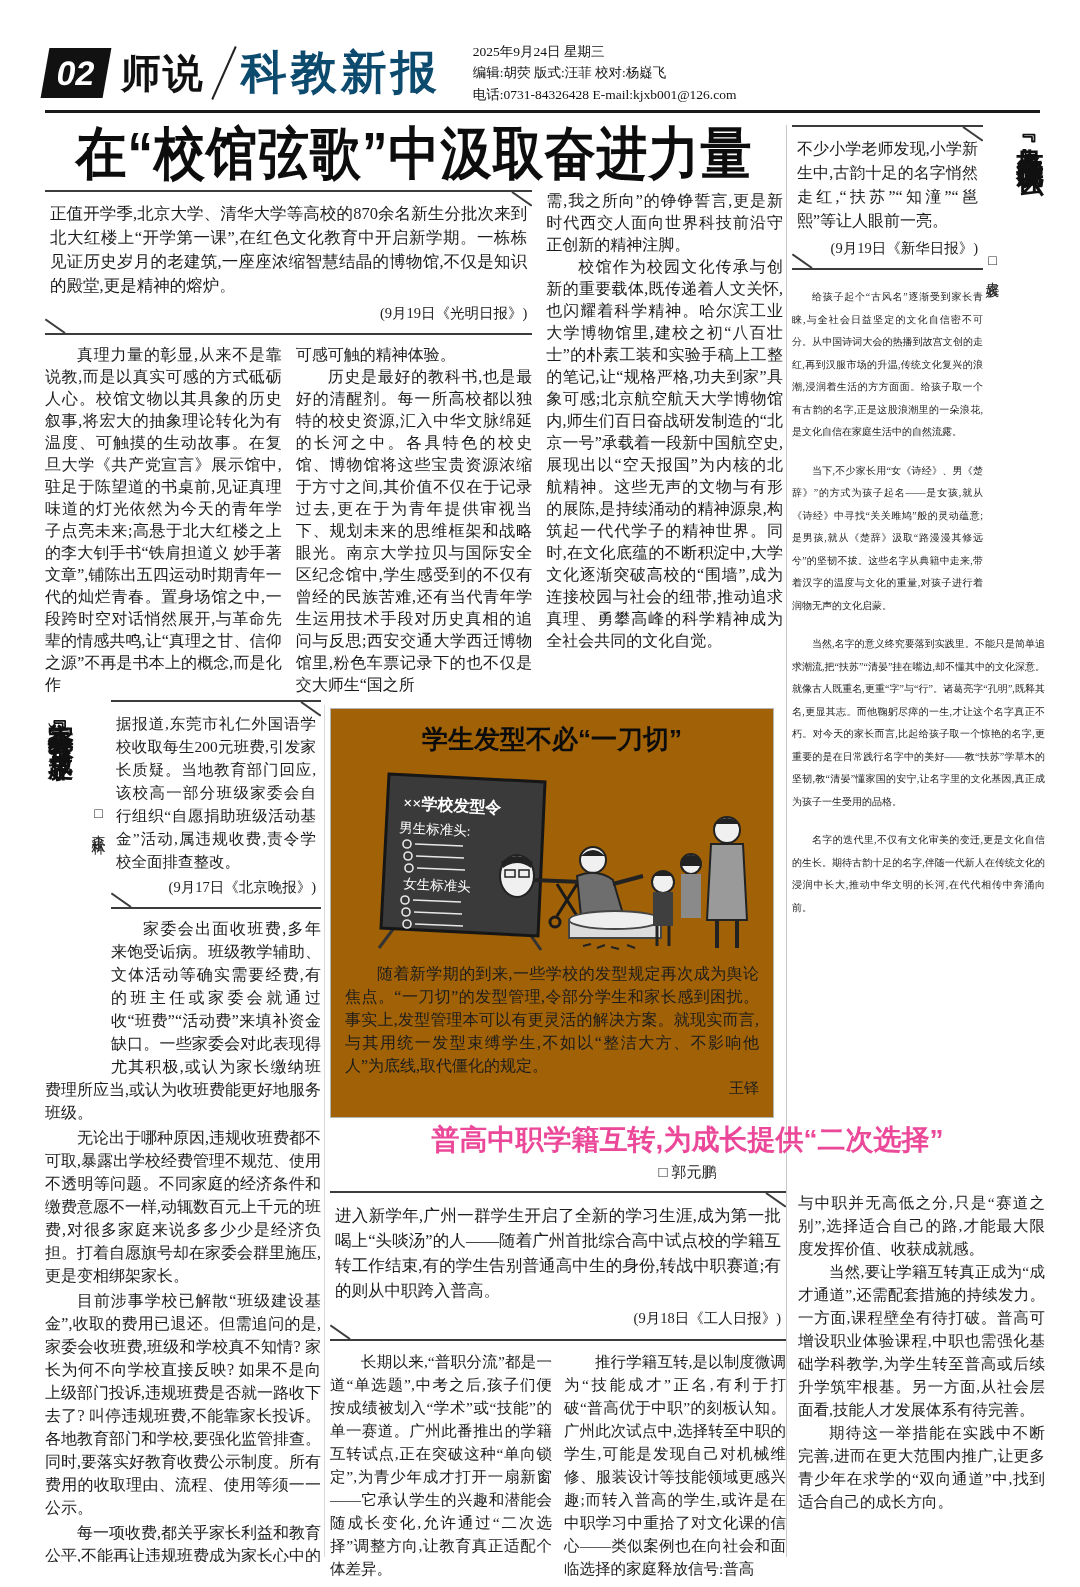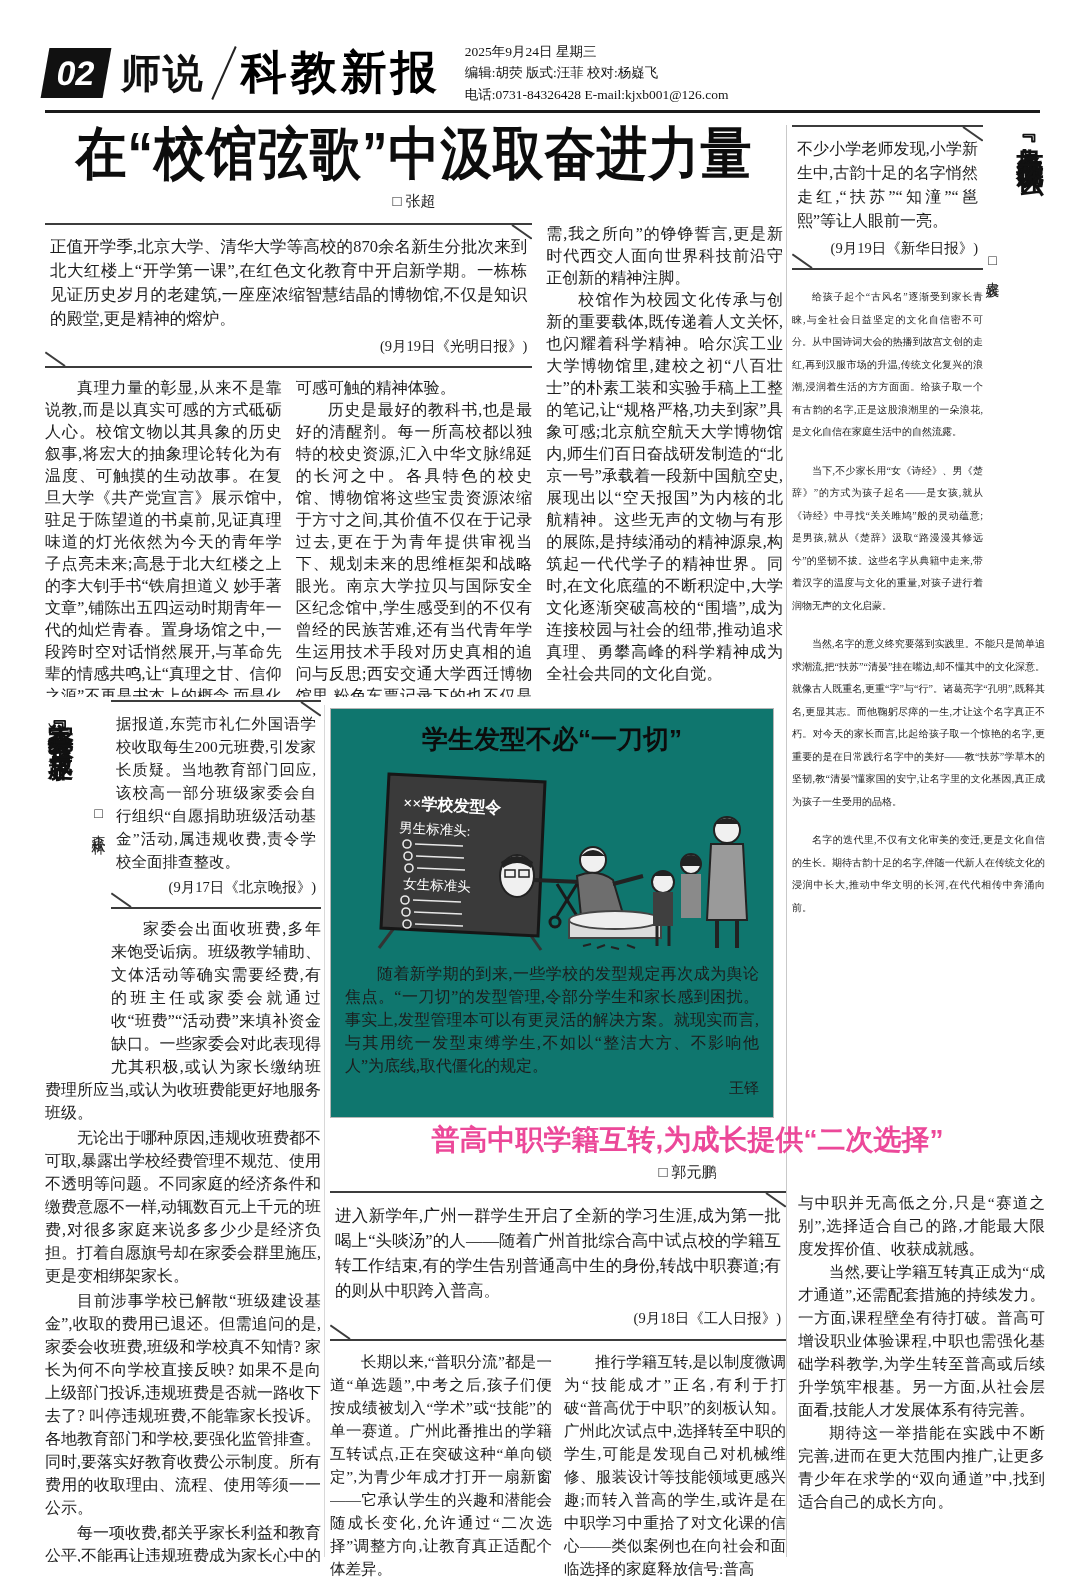--- a/index.html
+++ b/index.html
@@ -4,22 +4,22 @@
 <style>
   html,body{margin:0;padding:0;background:#f2f2f0;}
   #page{position:relative;width:1080px;height:1587px;background:#ffffff;margin:0 auto;overflow:hidden;
         font-family:"Liberation Serif",serif;color:#1c1c1c;}
   
   #header{position:absolute;left:45px;top:40px;width:995px;height:66px;display:flex;align-items:center;}
   .pno{background:#111;color:#fff;font:900 34px/1 "Liberation Sans",sans-serif;padding:8px 12px;
        transform:skewX(-10deg);margin-right:14px;}
   .section-name{font:900 40px/1 "Liberation Sans",sans-serif;color:#111;letter-spacing:2px;}
   .hdr-diag{width:2px;height:58px;background:#222;transform:rotate(24deg);margin:0 16px 0 18px;}
-  .paper-name{font-family:"Liberation Serif",serif;font-weight:900;font-size:46px;color:#000000;
-              letter-spacing:4px;margin-right:24px;}
+  .paper-name{font-family:"Liberation Serif",serif;font-weight:900;font-size:46px;color:#0c4a6e;
+              letter-spacing:4px;margin-right:32px;}
   .hdr-info{font-size:13.5px;line-height:1.6;color:#111;}
   #header-rule{position:absolute;left:45px;top:110px;width:995px;height:3px;background:#1b1b1b;}
   
   .lead-box{position:relative;border-top:2px solid #3c3c3c;border-bottom:2px solid #3c3c3c;
             padding:10px 5px 8px;text-align:justify;overflow:hidden;}
   .lead-box::before{content:"";position:absolute;top:-1px;right:-4px;width:24px;height:2px;background:#3c3c3c;
             transform-origin:left center;transform:rotate(35deg);}
   .lead-box::after{content:"";position:absolute;bottom:-1px;left:-4px;width:24px;height:2px;background:#3c3c3c;
             transform-origin:right center;transform:rotate(35deg);}
   .citation{display:block;text-align:right;font-size:14.5px;margin-top:3px;}
@@ -45,21 +45,21 @@
   #left-article{position:absolute;left:45px;top:700px;width:276px;height:862px;overflow:hidden;}
   .la-strip{float:left;width:66px;height:372px;position:relative;}
   .la-title{position:absolute;left:0;top:2px;font-weight:700;font-size:26px;line-height:1.2;
             letter-spacing:3px;color:#111;}
   .la-author{position:absolute;right:4px;top:106px;font-size:14px;letter-spacing:3px;}
   #left-article .lead-box{font-size:15.5px;line-height:23px;}
   #left-article p.body-p{font-size:16px;line-height:23px;margin-top:2px;}
   #left-article .lead-box{margin-bottom:8px;}
   
   #cartoon-panel{position:absolute;left:330px;top:708px;width:444px;height:410px;box-sizing:border-box;
-                 border:1px solid #b5b5b5;background:#0f766e;padding:10px 14px;}
+                 border:1px solid #b5b5b5;background:#a16207;padding:10px 14px;}
   #cartoon-title{margin:4px 0 8px;text-align:center;font:900 26px/1.25 "Liberation Sans",sans-serif;color:#0c0c0c;}
   #cartoon-caption{margin:6px 0 0;font-size:16px;line-height:23px;text-align:justify;text-indent:2em;}
   #cartoon-author{text-align:right;font-size:15px;margin-top:2px;}
   
   #right-article{position:absolute;left:792px;top:125px;width:253px;height:1040px;overflow:hidden;}
   .ra-strip{float:right;width:62px;height:478px;position:relative;}
   .ra-title{position:absolute;right:0;top:0;font-weight:700;font-size:27px;line-height:1.15;
             letter-spacing:2px;color:#111;}
   .ra-author{position:absolute;left:0;top:128px;font-size:14px;letter-spacing:3px;}
   #right-article .lead-box{font-size:16px;line-height:24px;margin-bottom:8px;}
@@ -91,21 +91,20 @@
       <div>电话:0731-84326428  E-mail:kjxb001@126.com</div>
     </div>
   </div>
   <div id="header-rule"></div>
 
   <div class="vd1"></div>
   <div class="vd2"></div>
 
   <div id="main-article">
     <h1 id="main-headline">在“校馆弦歌”中汲取奋进力量</h1>
-    <div class="byline">□ 张超</div>
     <div class="ma-grid">
       <div class="lead-box ma-lead">
         <span>正值开学季,北京大学、清华大学等高校的870余名新生分批次来到北大红楼上“开学第一课”,在红色文化教育中开启新学期。一栋栋见证历史岁月的老建筑,一座座浓缩智慧结晶的博物馆,不仅是知识的殿堂,更是精神的熔炉。</span>
         <span class="citation">(9月19日《光明日报》)</span>
       </div>
       <div class="ma-c1">
         <p class="body-p">真理力量的彰显,从来不是靠说教,而是以真实可感的方式砥砺人心。校馆文物以其具象的历史叙事,将宏大的抽象理论转化为有温度、可触摸的生动故事。在复旦大学《共产党宣言》展示馆中,驻足于陈望道的书桌前,见证真理味道的灯光依然为今天的青年学子点亮未来;高悬于北大红楼之上的李大钊手书“铁肩担道义 妙手著文章”,铺陈出五四运动时期青年一代的灿烂青春。置身场馆之中,一段跨时空对话悄然展开,与革命先辈的情感共鸣,让“真理之甘、信仰之源”不再是书本上的概念,而是化作</p>
       </div>
       <div class="ma-c2">
         <p class="body-p cont">可感可触的精神体验。</p>

